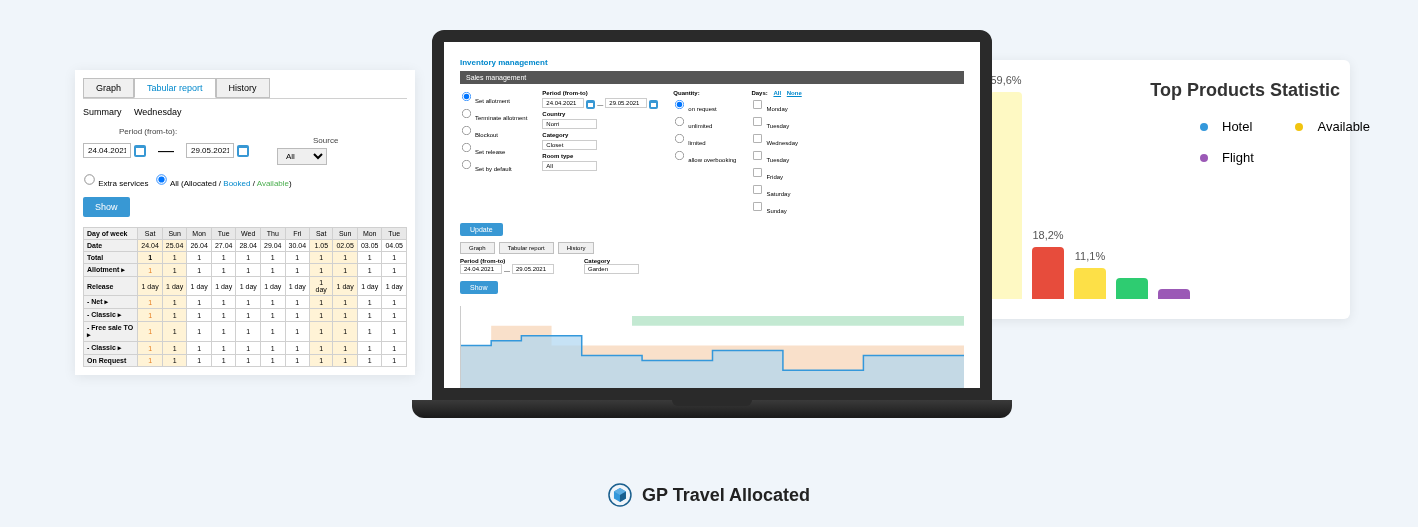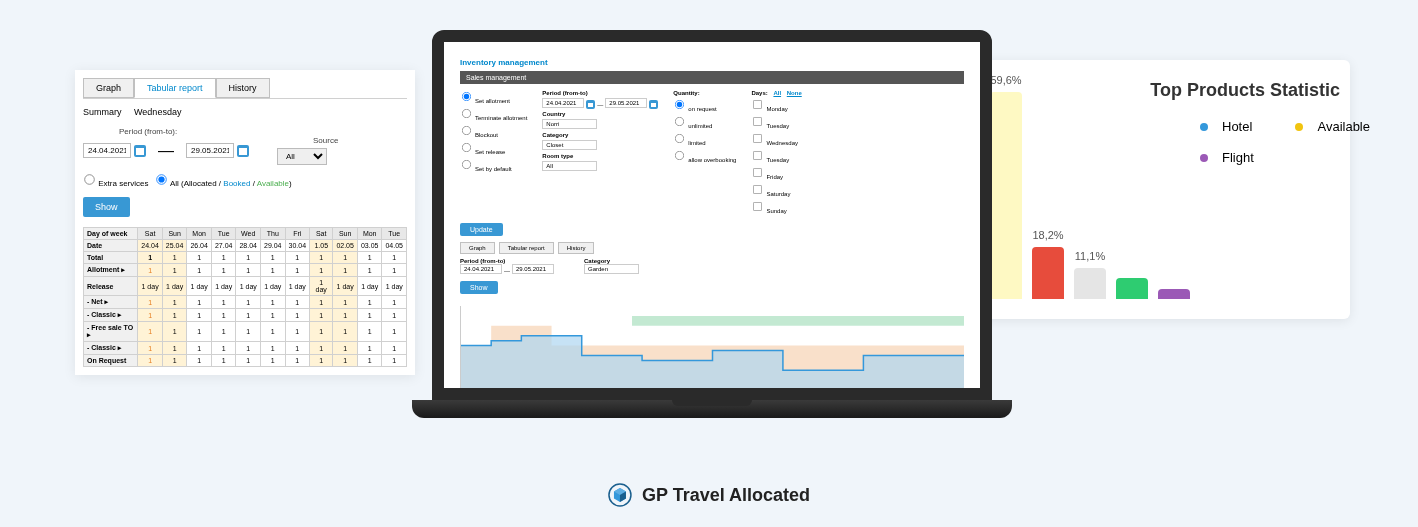--- a/index.html
+++ b/index.html
@@ -270,21 +270,21 @@
 <div class="right-panel">
   <div class="right-title">Top Products Statistic</div>
   <div class="right-body">
     <div class="bars-area" id="bars-chart">
         <div class="bar" style="height: 207px; background: #fef9c3;">
           <div class="bar-label">59,6%</div>
         </div>
         <div class="bar" style="height: 51.5667px; background: rgb(231, 76, 60);">
           <div class="bar-label">18,2%</div>
         </div>
-        <div class="bar" style="height: 31.45px; background: #e5e5e5;">
+        <div class="bar" style="height: 31.45px; background: #fde047;">
           <div class="bar-label">11,1%</div>
         </div>
         <div class="bar" style="height: 21.25px; background: rgb(46, 204, 113);"></div>
         <div class="bar" style="height: 10.2px; background: rgb(155, 89, 182);"></div>
       </div>
     <div class="legend-area">
       <div class="legend-row">
         <div class="legend-item">
             <span class="legend-dot" style="background:#3498db"></span>
             <span>Hotel</span>

